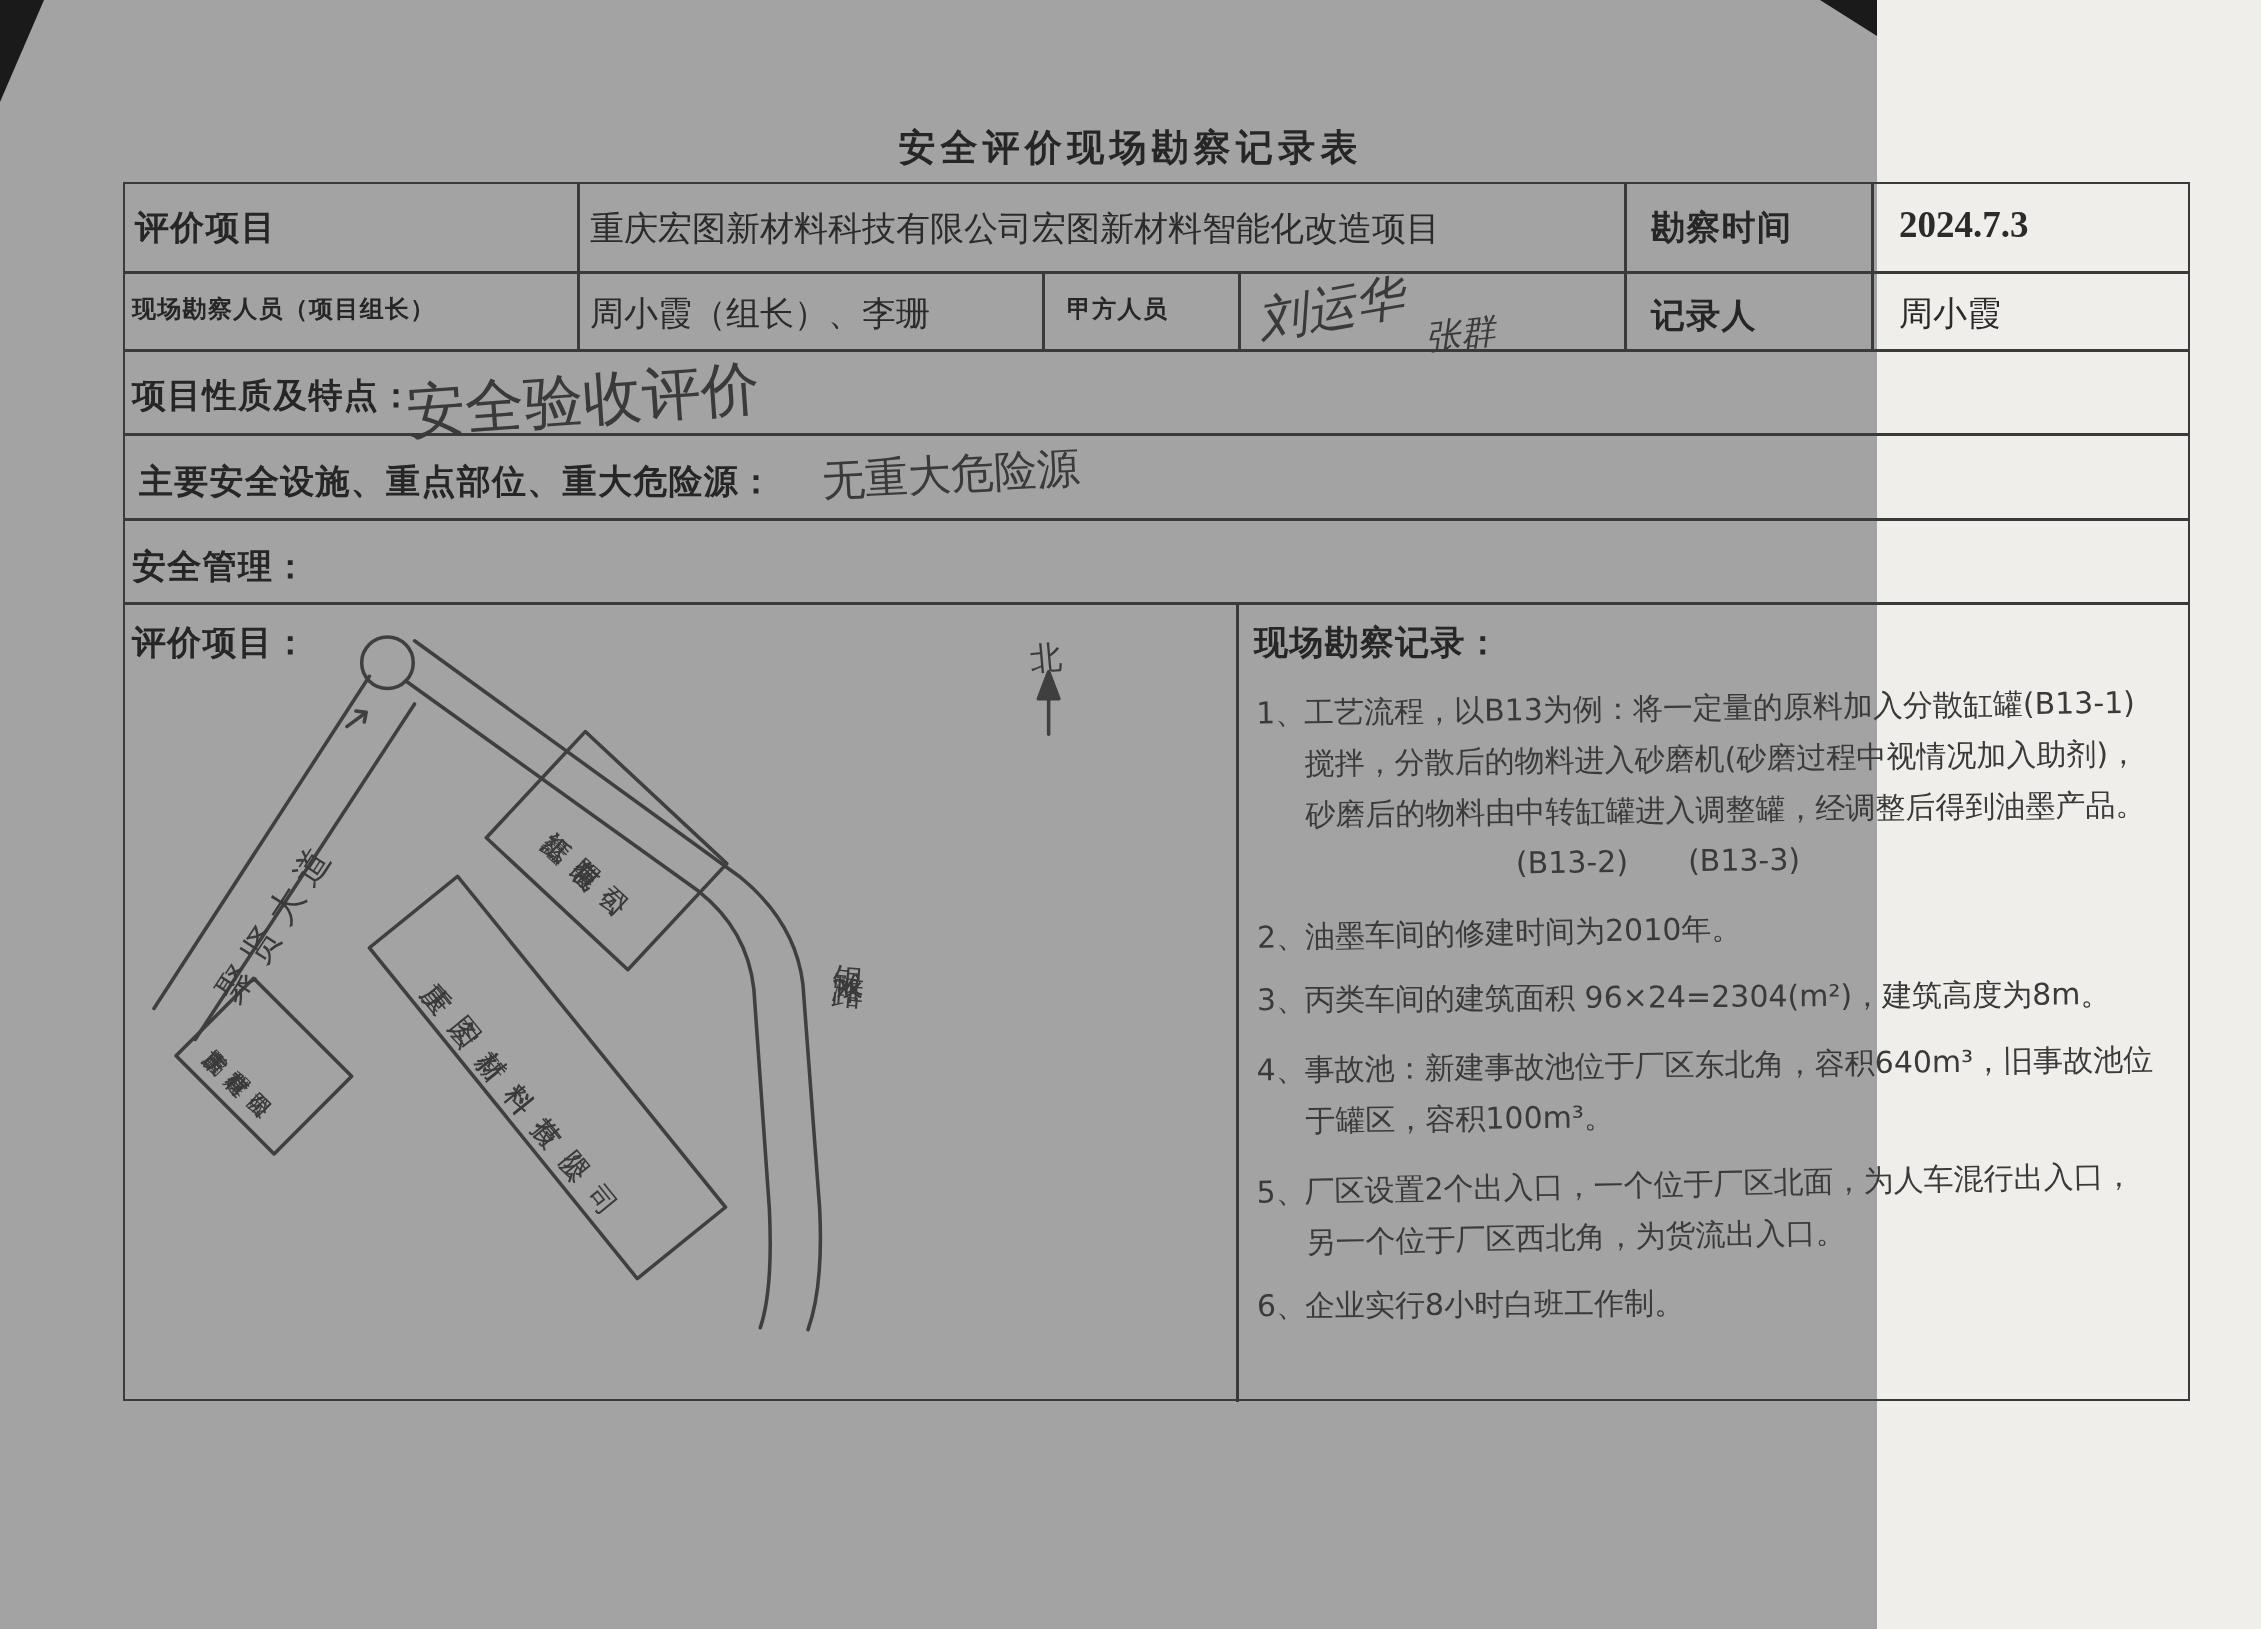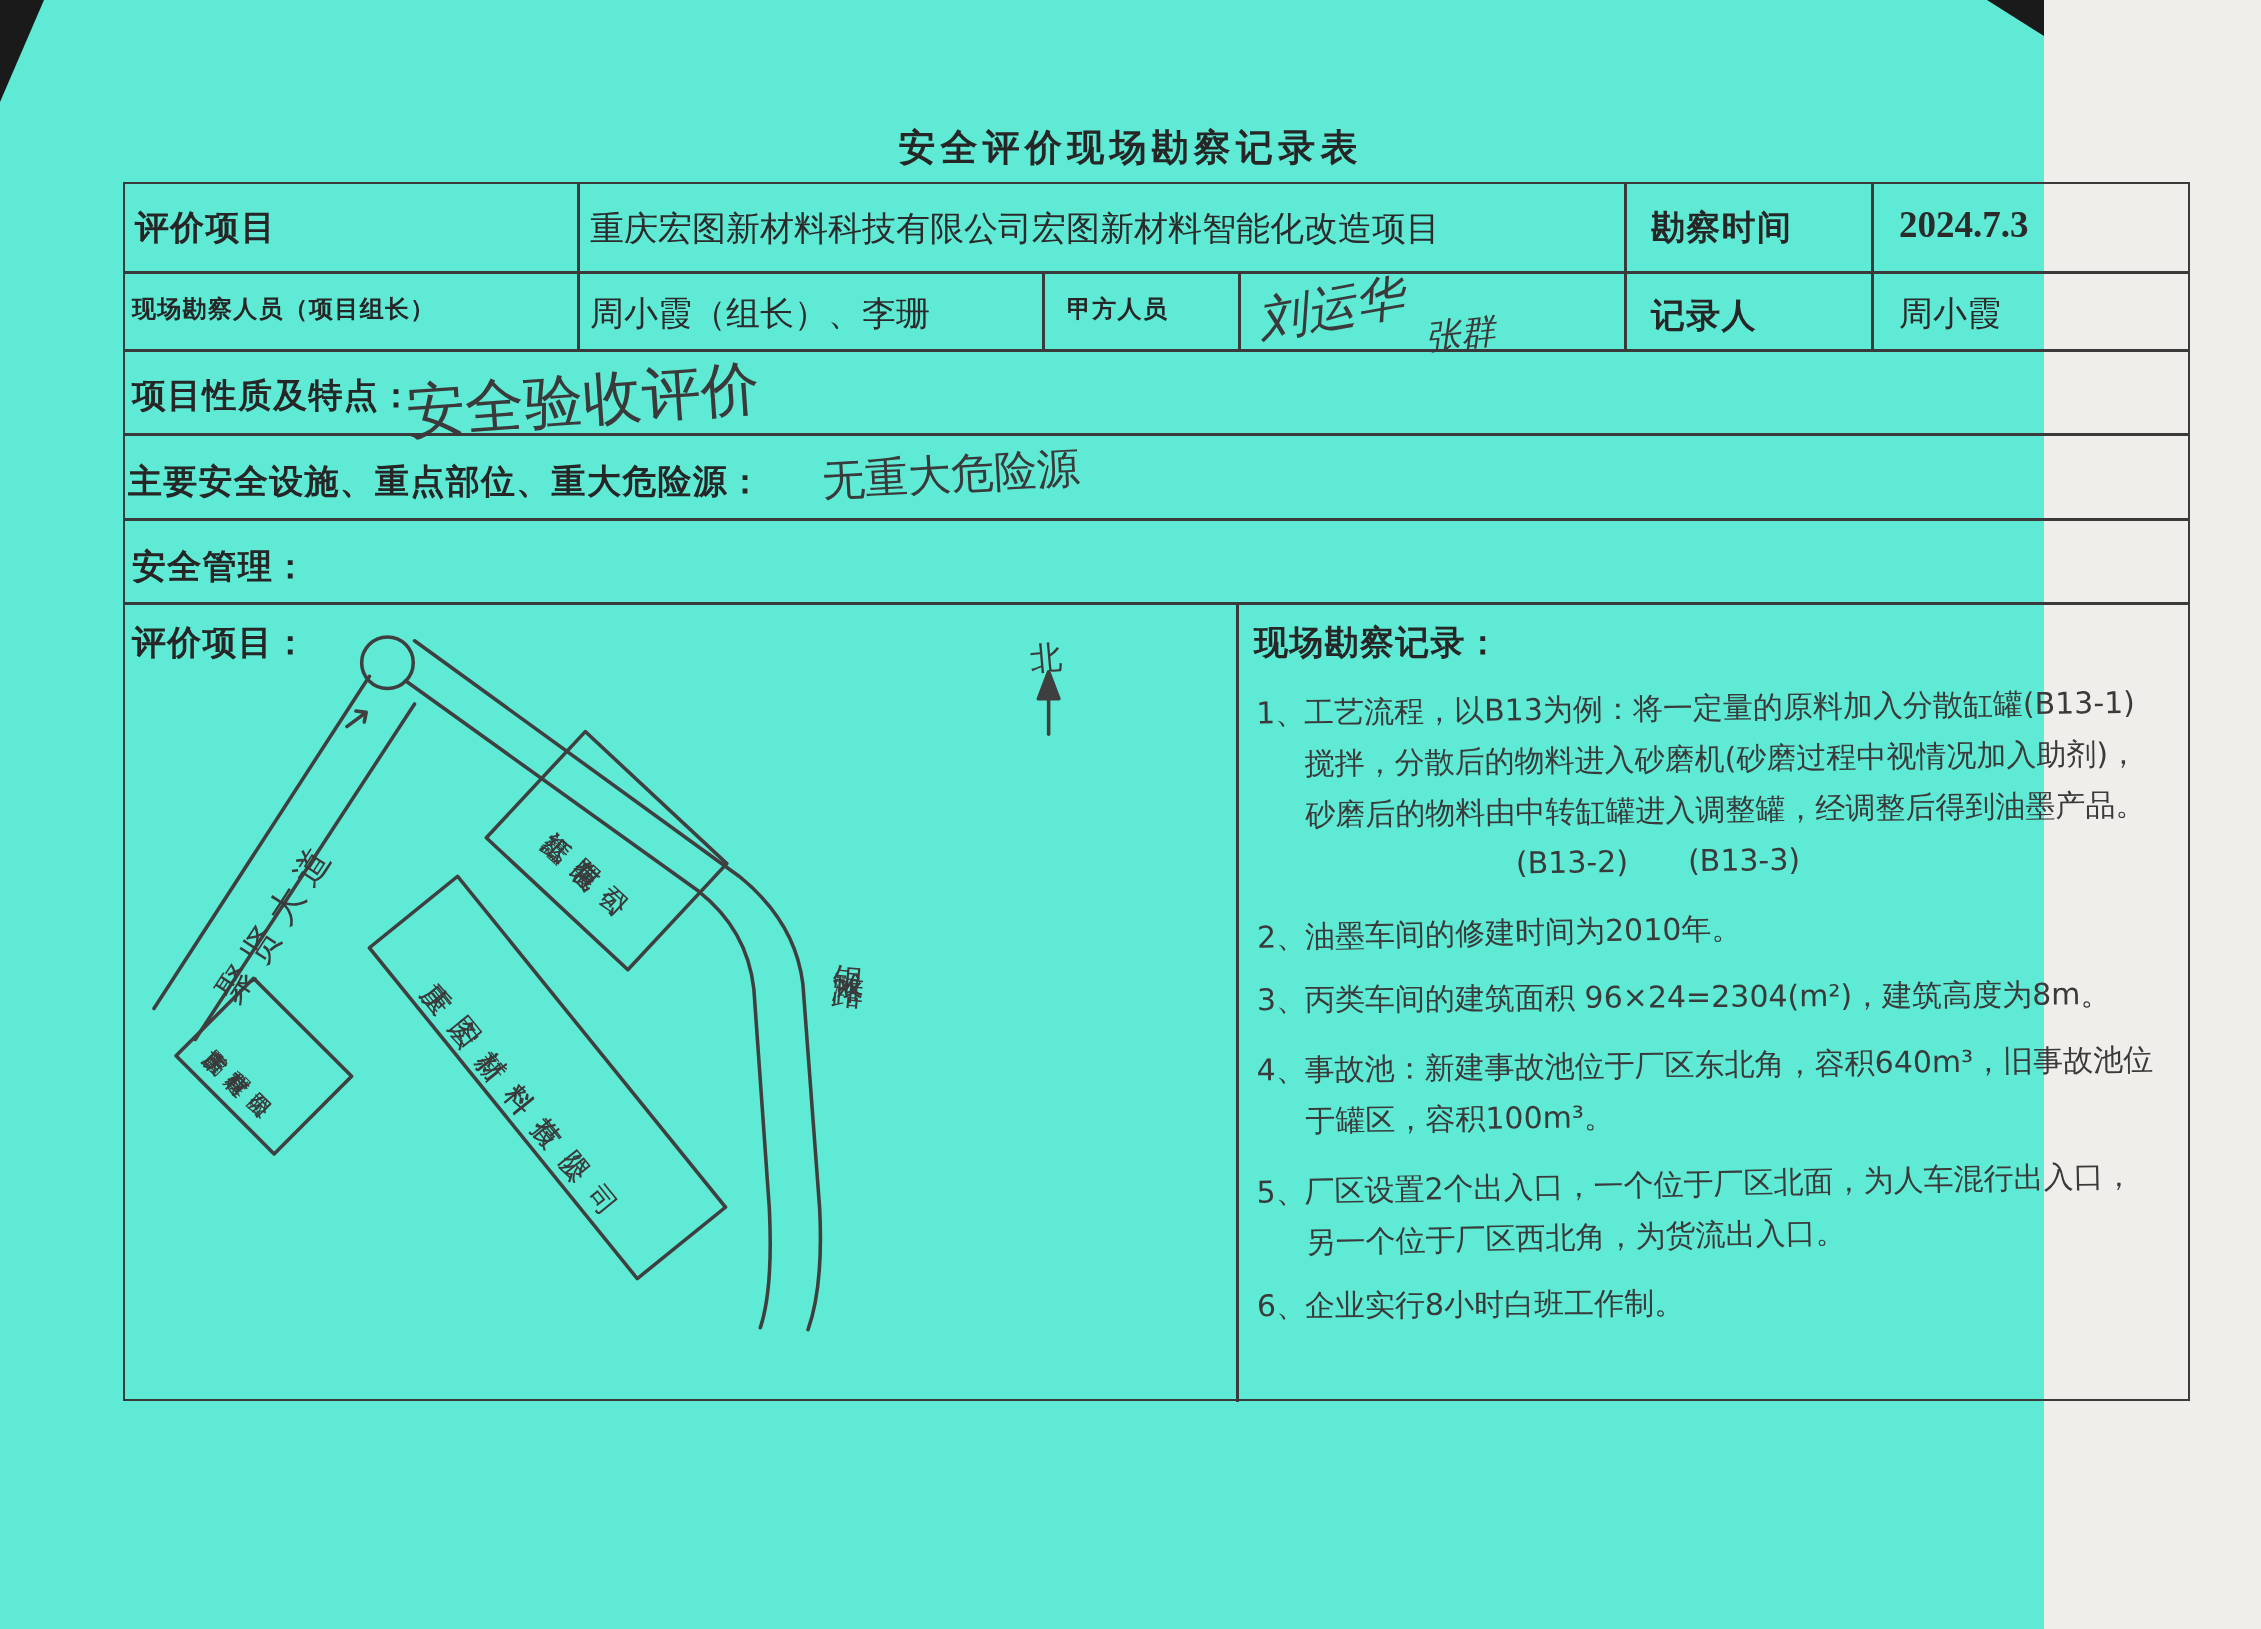--- a/index.html
+++ b/index.html
@@ -3,22 +3,22 @@
 <meta charset="utf-8">
 <style>
   html,body{margin:0;padding:0;}
   body{
     width:2261px;height:1630px;
     background:#efeeea;
     font-family:"Liberation Serif", serif;
     overflow:hidden;
   }
   .page{
-    position:relative;width:2044px;height:1630px;
-    background:#5eead4;
+    position:relative;width:1877px;height:1630px;
+    background:#a3a3a3;
     color:#2b2b2b;
   }
   
   .corner-tl{position:absolute;left:0;top:0;width:44px;height:102px;background:#1a1a1a;
     clip-path:polygon(0 0,100% 0,0 100%);}
   .corner-tr{position:absolute;right:0;top:0;width:57px;height:36px;background:#1a1a1a;
     clip-path:polygon(0 0,100% 0,100% 100%);}
 
   .title{
     position:absolute;left:0;top:123px;width:2261px;
@@ -88,21 +88,21 @@
   <div class="val" style="left:590px;top:291px">周小霞（组长）、李珊</div>
   <div class="lab" style="left:1067px;top:293px;font-size:24px">甲方人员</div>
   <div class="sig hand" style="left:1257px;top:276px;font-size:49px;transform:rotate(-10deg)">刘运华</div>
   <div class="sig hand" style="left:1425px;top:311px;font-size:35px;transform:rotate(-6deg)">张群</div>
   <div class="lab" style="left:1651px;top:293px">记录人</div>
   <div class="val" style="left:1899px;top:291px">周小霞</div>
 
   <div class="lab" style="left:132px;top:373px">项目性质及特点：</div>
   <div class="hand-val hand" style="left:406px;top:361px;font-size:59px;transform:rotate(-4deg)">安全验收评价</div>
 
-  <div class="lab" style="left:128px;top:459px">主要安全设施、重点部位、重大危险源：</div>
+  <div class="lab" style="left:139px;top:459px">主要安全设施、重点部位、重大危险源：</div>
   <div class="hand-val hand" style="left:822px;top:446px;font-size:43px;transform:rotate(-3deg)">无重大危险源</div>
 
   <div class="lab" style="left:132px;top:544px">安全管理：</div>
 
   <div class="lab" style="left:132px;top:620px">评价项目：</div>
 
   <svg class="map-svg" viewBox="0 0 1727 1240">
     <g fill="none" stroke="#3f3f3f" stroke-width="5.5" stroke-linecap="round" stroke-linejoin="round">
       <circle cx="410" cy="94" r="40"></circle>
 

